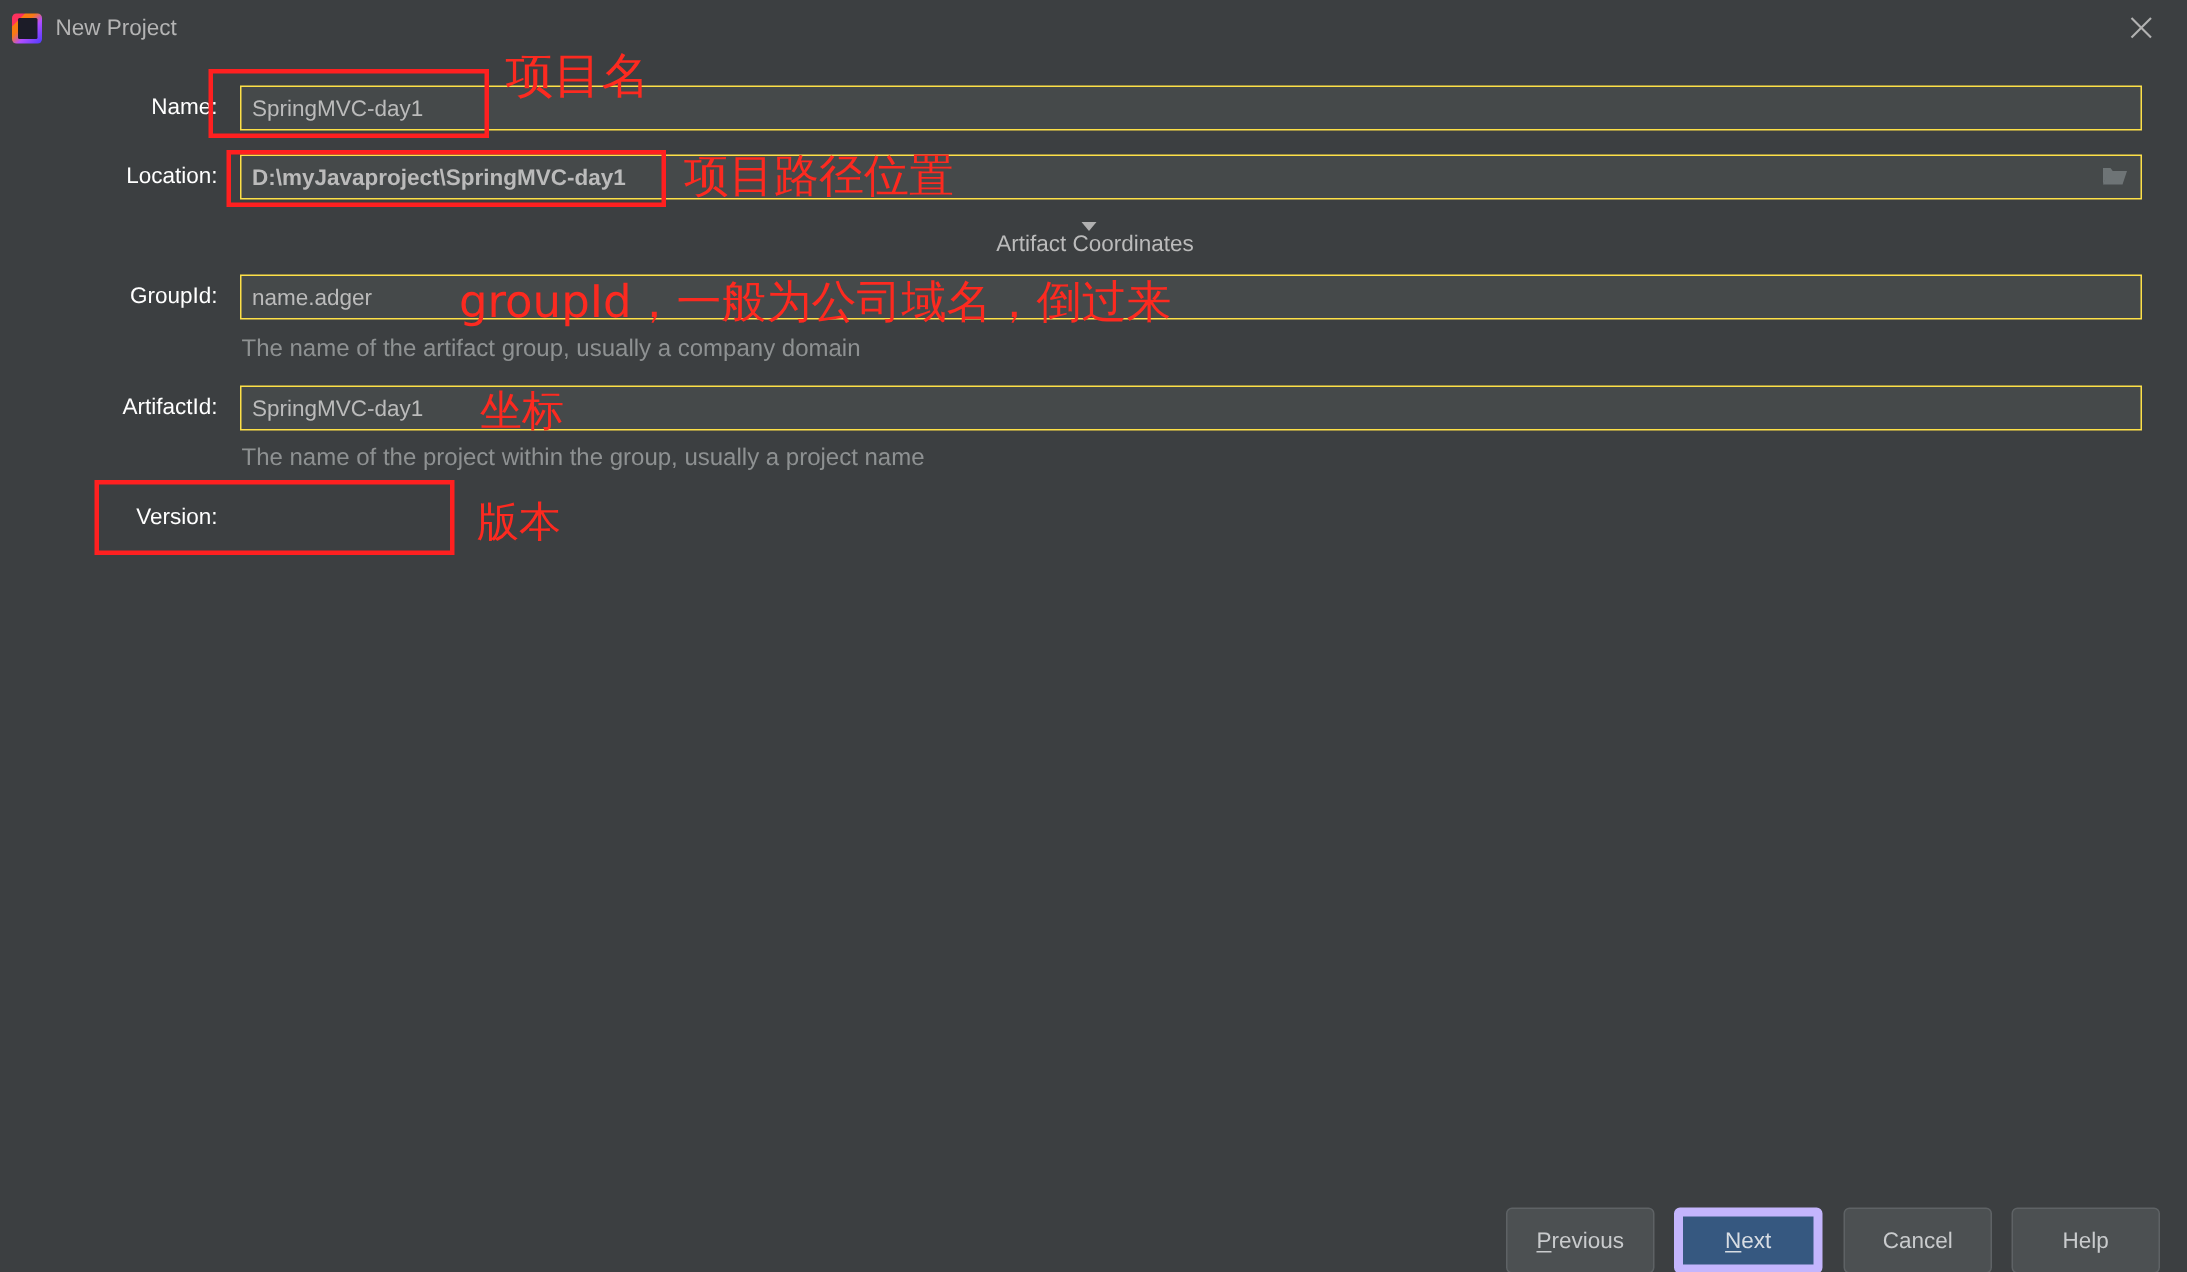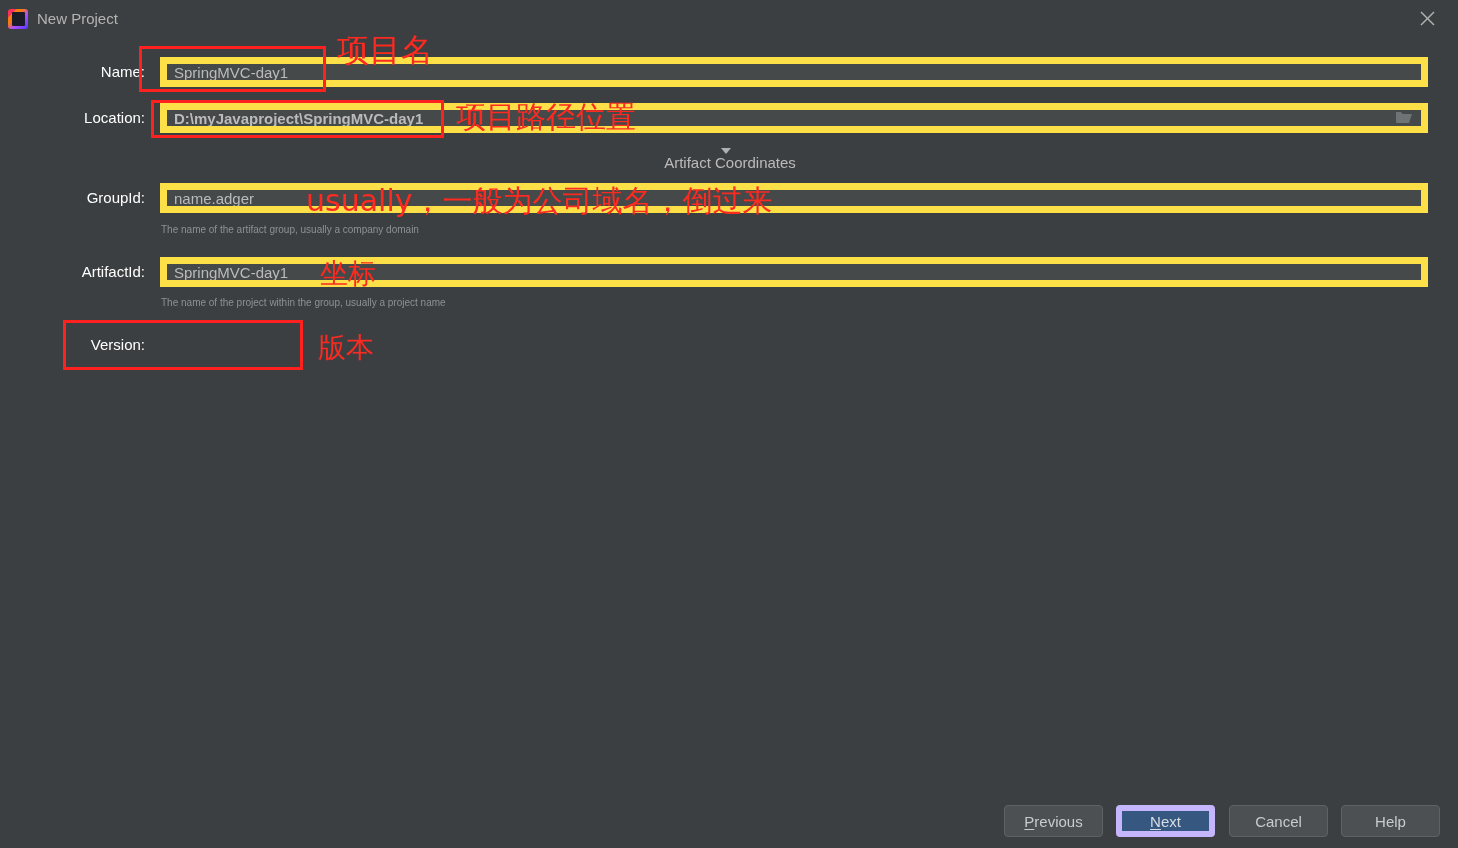--- a/index.html
+++ b/index.html
@@ -82,21 +82,21 @@
   .label {
     position: absolute;
     font-size: 15px;
     color: #ffffff;
     white-space: nowrap;
     text-align: right;
   }
   .field {
     position: absolute;
     background: #45494a;
-    border: 7px solid #fde047;
+    border: 1px solid #fde047;
     box-sizing: border-box;
     height: 30px;
     display: flex;
     align-items: center;
     padding: 0 7px;
     font-size: 15px;
     color: #bbbbbb;
     white-space: nowrap;
     overflow: hidden;
   }
@@ -106,21 +106,21 @@
     position: absolute;
     right: 8px;
     top: 50%;
     transform: translateY(-50%);
     width: 18px; height: 14px;
     cursor: pointer;
   }
 
   .helper {
     position: absolute;
-    font-size: 10px;
+    font-size: 16px;
     color: #8e9192;
     white-space: nowrap;
   }
 
   
   .section {
     position: absolute;
     left: 30px; top: 148px;
     width: 1400px; height: 22px;
     display: flex;
@@ -160,21 +160,21 @@
     color: #fc2a20;
     white-space: nowrap;
     font-family: "DejaVu Sans", sans-serif;
     font-weight: 400;
     pointer-events: none;
   }
 
   
   .btn {
     position: absolute;
-    height: 32px;
+    height: 44px;
     box-sizing: border-box;
     border-radius: 4px;
     background: #4c5052;
     border: 1px solid #5e6265;
     color: #c9cbcd;
     font-size: 15px;
     display: flex;
     align-items: center;
     justify-content: center;
     cursor: pointer;
@@ -244,21 +244,21 @@
   <div class="helper" style="left:161px; top:297px;">The name of the project within the group, usually a project name</div>
 
   <div class="label" style="left:25px; top:336px; width:120px;">Version:</div>
 
   <div class="anno-box" style="left:139px; top:46px; width:187px; height:46px;"></div>
   <div class="anno-box" style="left:151px; top:100px; width:293px; height:38px;"></div>
   <div class="anno-box" style="left:63px; top:320px; width:240px; height:50px;"></div>
 
   <div class="anno-text" style="left:337px; top:29px; font-size:32px;">项目名</div>
   <div class="anno-text" style="left:456px; top:97px; font-size:30px;">项目路径位置</div>
-  <div class="anno-text" style="left:306px; top:181px; font-size:30px;">usually，一般为公司域名，倒过来</div>
+  <div class="anno-text" style="left:306px; top:181px; font-size:30px;">groupId，一般为公司域名，倒过来</div>
   <div class="anno-text" style="left:320px; top:255px; font-size:28px;">坐标</div>
   <div class="anno-text" style="left:318px; top:329px; font-size:28px;">版本</div>
 
   <div class="btn" style="left:1004px; top:805px; width:99px;">
     <span><span class="mn">P</span><span>revious</span></span>
   </div>
   <div class="btn primary" style="left:1116px; top:805px; width:99px;">
     <span><span class="mn">N</span><span>ext</span></span>
   </div>
   <div class="btn" style="left:1229px; top:805px; width:99px;">

